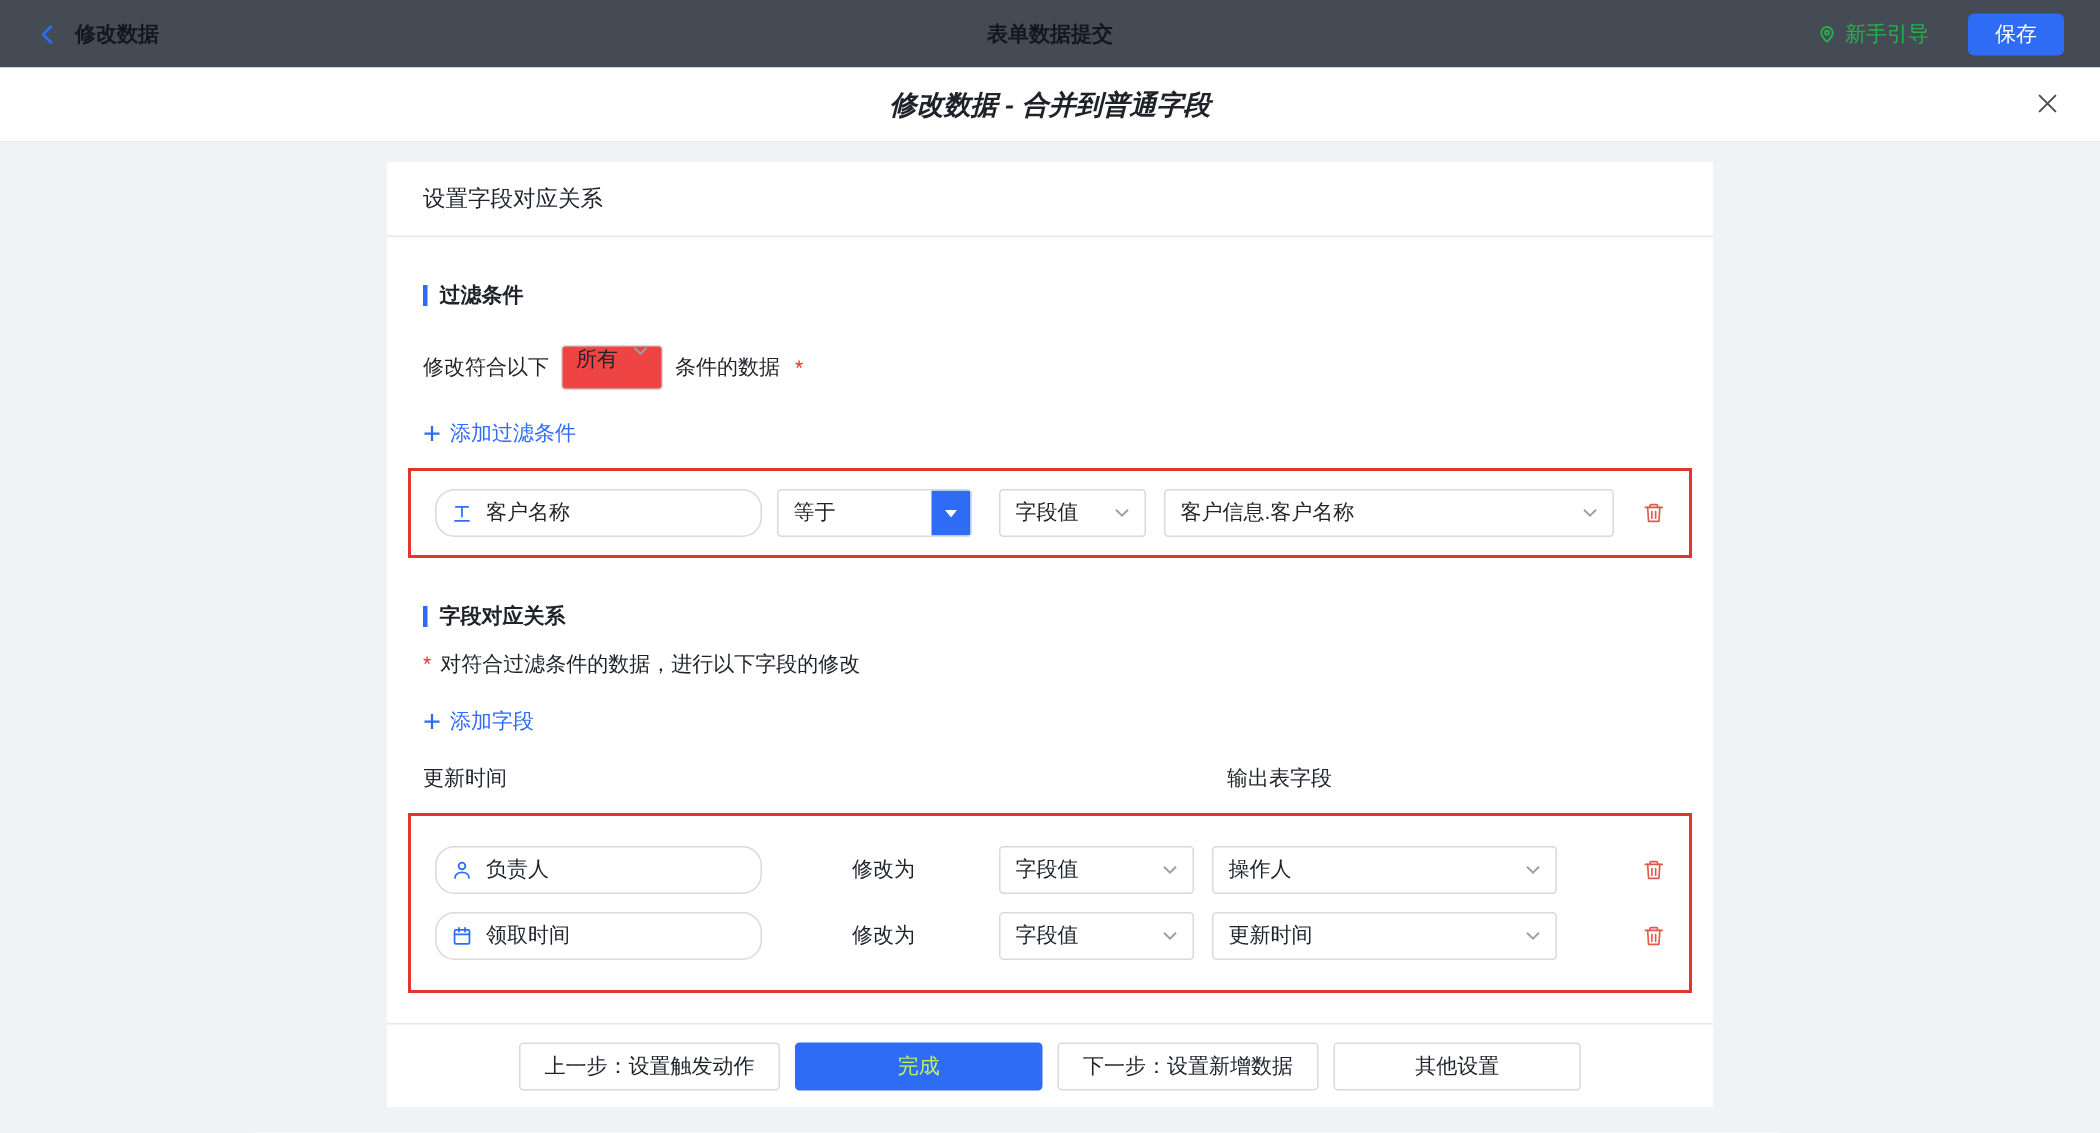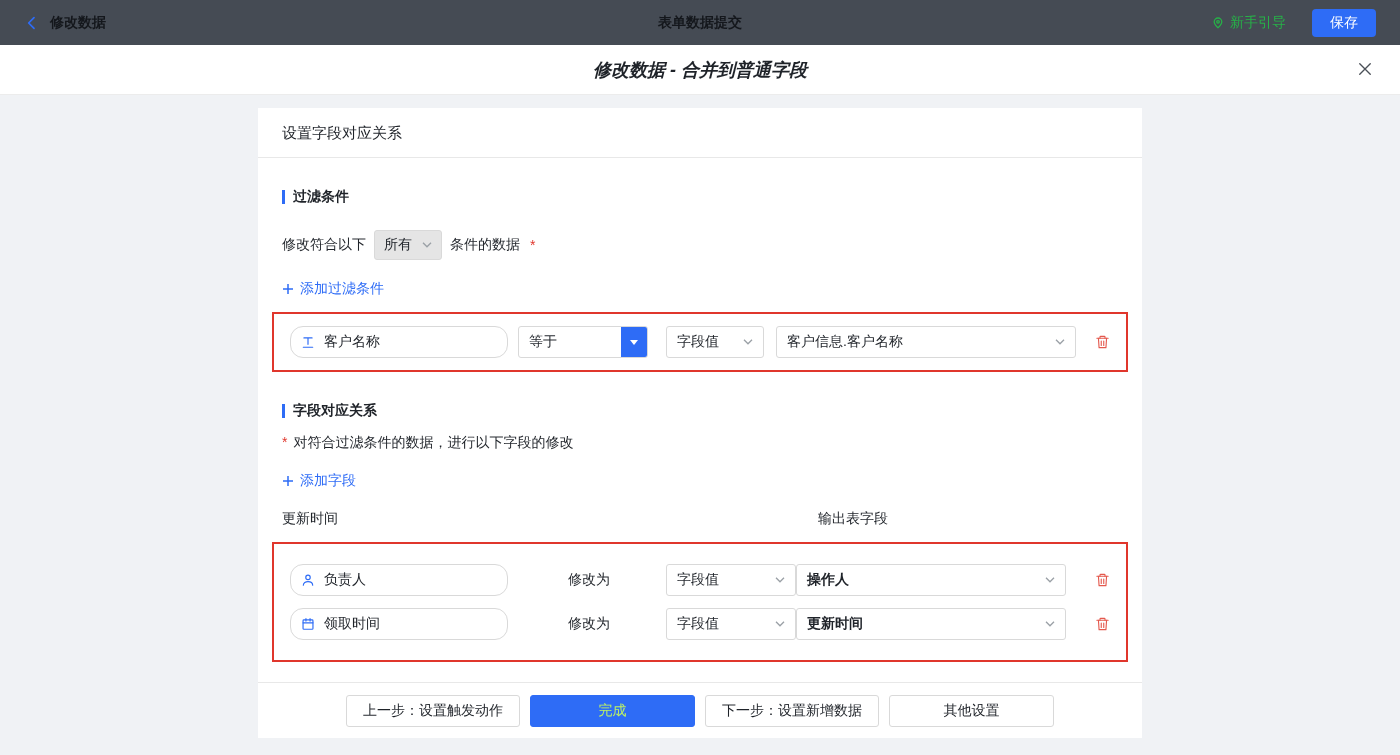--- a/index.html
+++ b/index.html
@@ -59,21 +59,21 @@
 
   .section-title {
     display:flex; align-items:center;
     margin:30px 24px 0; font-weight:700; color:#1f2329;
   }
   .section-bar { width:3px; height:14px; background:#2e6cf6; margin-right:8px; }
 
   .cond-line { display:flex; align-items:center; margin:24px 24px 0; gap:8px; }
   .mini-select {
     height:30px; min-width:66px; border:1px solid #d9d9d9; border-radius:3px;
-    background:#e5e5e5; display:flex; align-items:center; justify-content:space-between;
+    background:#ef4444; display:flex; justify-content:space-between;
     padding:0 9px; gap:10px; cursor:pointer;
   }
   .required { color:#e0362c; margin-left:2px; }
 
   .add-link {
     display:flex; align-items:center; gap:6px;
     margin:20px 24px 0; color:#2e6cf6; cursor:pointer; width:max-content;
   }
 
   .red-box {
@@ -101,21 +101,21 @@
   }
   .op-select { width:130px; margin-left:10px; padding:0; overflow:hidden; }
   .op-label { flex:1; padding:0 10px; }
   .op-caret {
     width:26px; height:100%; background:#2e6cf6;
     display:flex; align-items:center; justify-content:center; flex:0 0 26px;
   }
   .type-select  { width:98px;  margin-left:18px; }
   .value-select { width:300px; margin-left:12px; }
   .type-select2 { width:130px; margin-left:56px; }
-  .value-select2{ width:270px; margin-left:0;font-weight:bold; }
+  .value-select2{ width:230px; margin-left:12px; }
   .modify-label { margin-left:60px; color:#1f2329; }
 
   .trash-btn { margin-left:auto; cursor:pointer; display:flex; align-items:center; }
 
   .desc-line { display:flex; align-items:flex-start; gap:6px; margin:14px 24px 0; }
   .desc-line .required { margin:0; }
 
   .col-headers { display:flex; margin:20px 24px 0; color:#1f2329; }
   .col-target { width:536px; }
 

